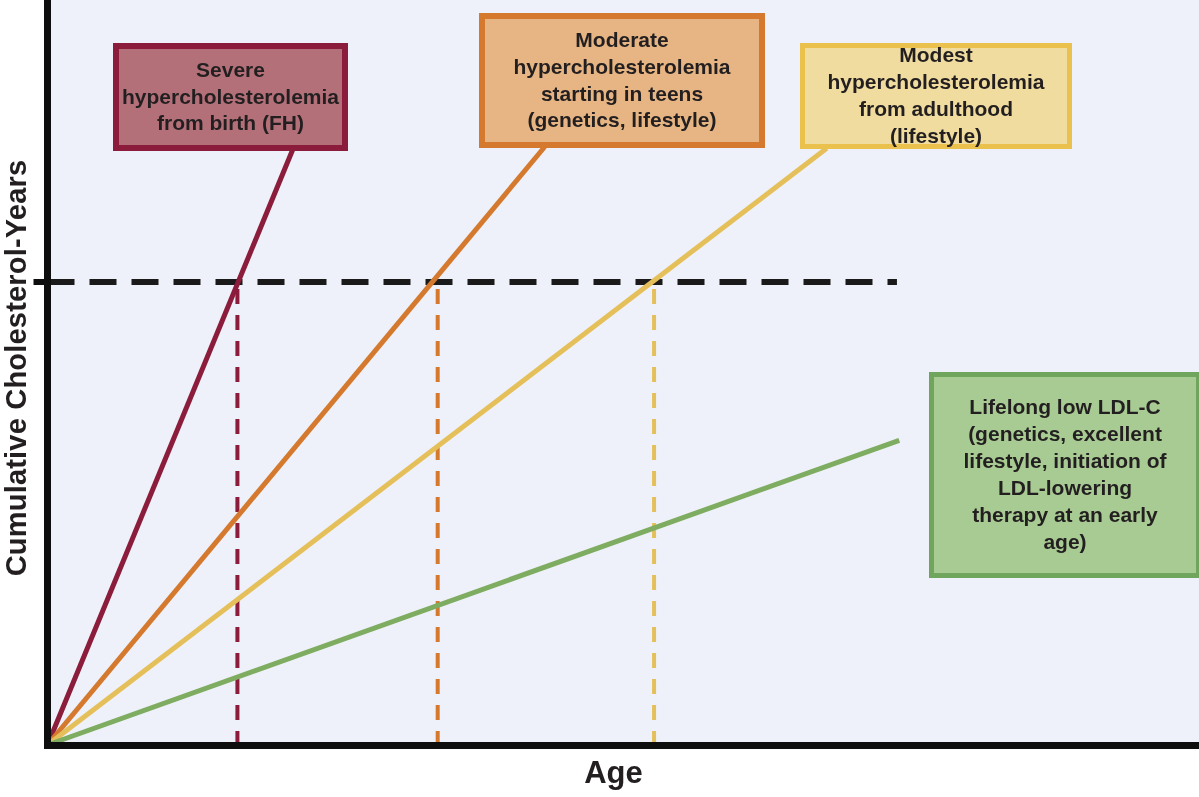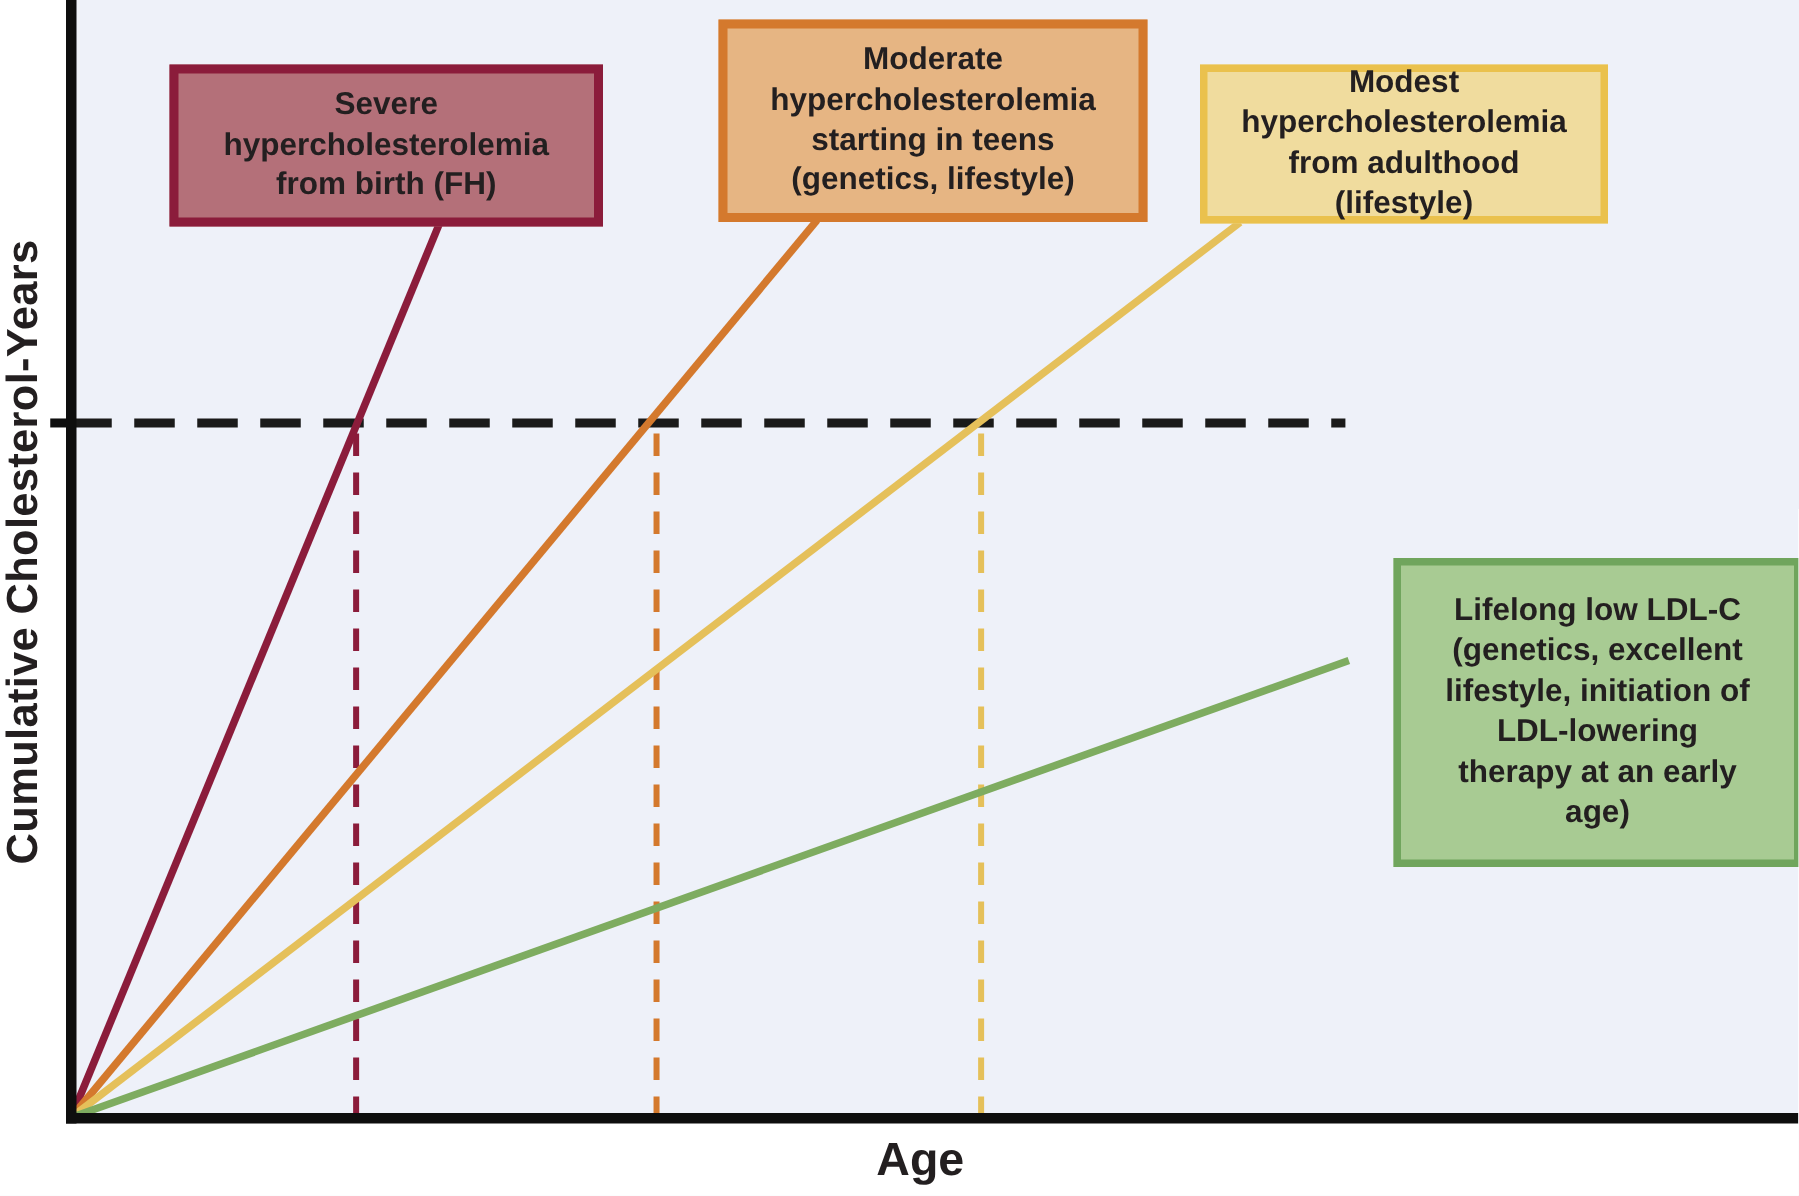--- a/index.html
+++ b/index.html
@@ -11,21 +11,21 @@
   .chart-svg{position:absolute;left:0;top:0;width:1199px;height:797px;}
   .y-axis{position:absolute;left:44px;top:0;width:7px;height:749px;background:#0e0e0e;}
   .x-axis{position:absolute;left:44px;top:742px;width:1155px;height:7px;background:#0e0e0e;}
   .callout{
     position:absolute;box-sizing:border-box;display:flex;align-items:center;justify-content:center;
     text-align:center;font-weight:bold;font-size:21px;line-height:1.28;white-space:pre-line;
     padding:4px 8px;
   }
   .callout.b6{border:6px solid;}
   .callout.b5{border:5px solid;}
-  .callout-severe{left:113px;top:43px;width:289px;height:108px;}
+  .callout-severe{left:113px;top:43px;width:235px;height:108px;}
   .callout-moderate{left:455px;top:13px;width:286px;height:135px;margin-left:24px;}
   .callout-modest{left:800px;top:43px;width:272px;height:106px;}
   .callout-threshold{left:897px;top:228px;width:211px;height:106px;font-size:22px;}
   .callout-lifelong{left:897px;top:372px;width:272px;height:206px;}
   .y-label{
     position:absolute;left:16px;top:368px;width:0;height:0;
   }
   .y-label > span{
     position:absolute;transform:translate(-50%,-50%) rotate(-90deg);
     white-space:nowrap;font-weight:bold;font-size:29px;letter-spacing:0.2px;

